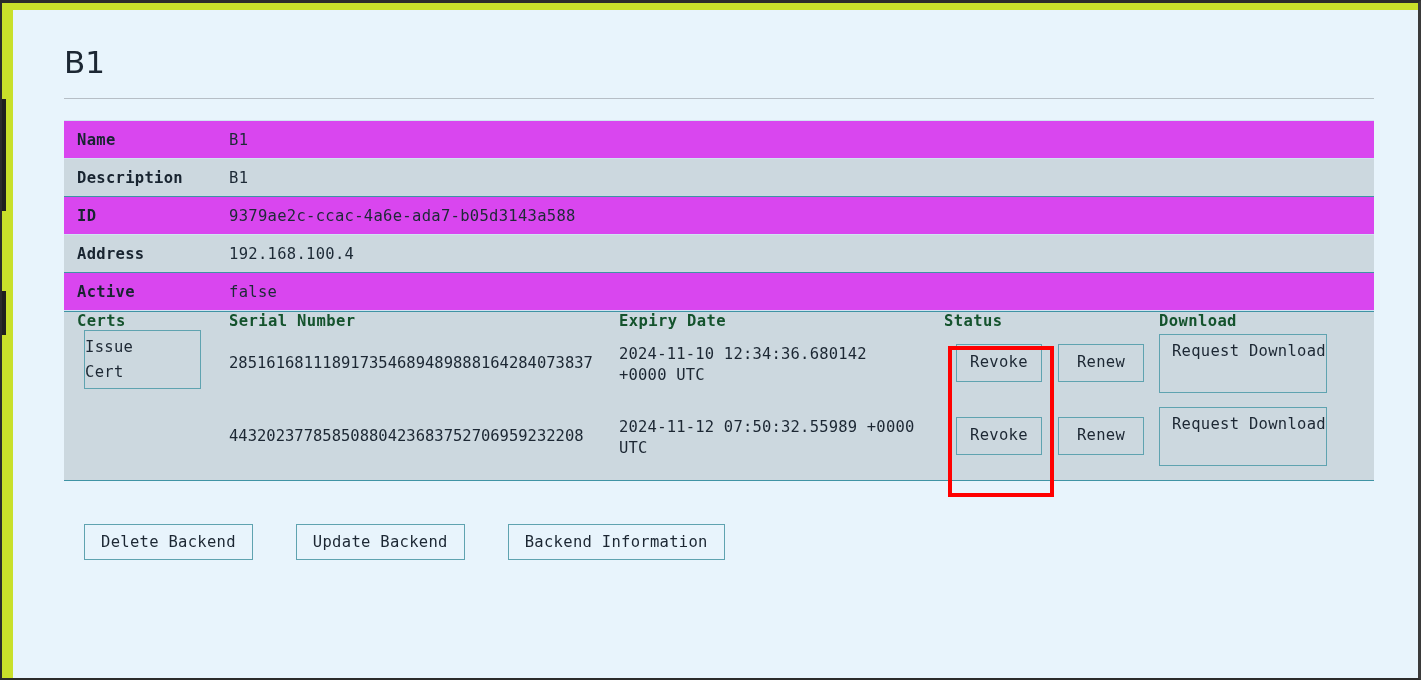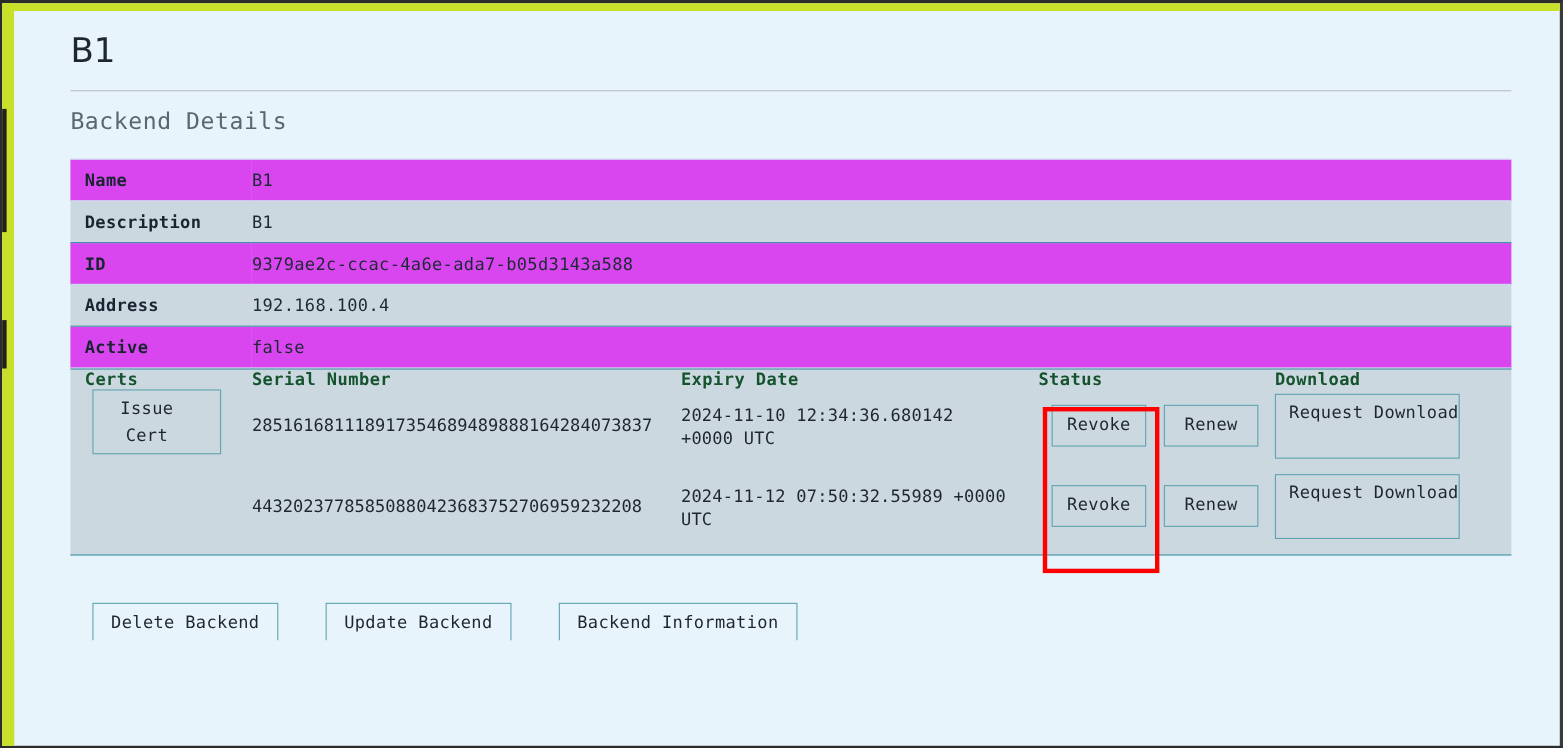--- a/index.html
+++ b/index.html
@@ -41,21 +41,21 @@
   }
   .dark-notch {
     position: absolute;
     left: 0;
     width: 4px;
     background: #1f1f1f;
   }
   .page {
     position: absolute;
     left: 11px;
-    top: 7px;
+    top: 23px;
     width: 1404px;
     height: 572px;
     background: #e8f4fc;
     overflow: hidden;
   }
   .content {
     position: absolute;
     left: 51px;
     top: 0;
     width: 1310px;
@@ -172,21 +172,21 @@
 
   .btn {
     display: inline-block;
     box-sizing: border-box;
     border: 1px solid #5fa3b0;
     background: transparent;
     color: #1c2733;
     font-family: "DejaVu Sans Mono", "Liberation Mono", monospace;
     font-size: 15.5px;
     letter-spacing: 0.3px;
-    text-align: center;
+    text-align: left;
     line-height: 25px;
     padding: 4px 0;
     cursor: pointer;
   }
   .btn-issue {
     width: 117px;
     height: 59px;
     margin-left: 20px;
     padding-right: 18px;
   }
@@ -253,21 +253,20 @@
   <div class="lime-left"></div>
   <div class="dark-notch" style="top:96px;height:112px;"></div>
   <div class="dark-notch" style="top:288px;height:44px;"></div>
 
   <div class="page">
     <div class="content">
 
       <h1 class="page-title">B1</h1>
       <div class="title-rule"></div>
 
-      <div class="section-heading">Backend Details</div>
 
 
       <table class="detail-table">
         <tbody>
           <tr class="odd">
             <td class="k">Name</td>
             <td class="v">B1</td>
           </tr>
           <tr class="even">
             <td class="k">Description</td>

